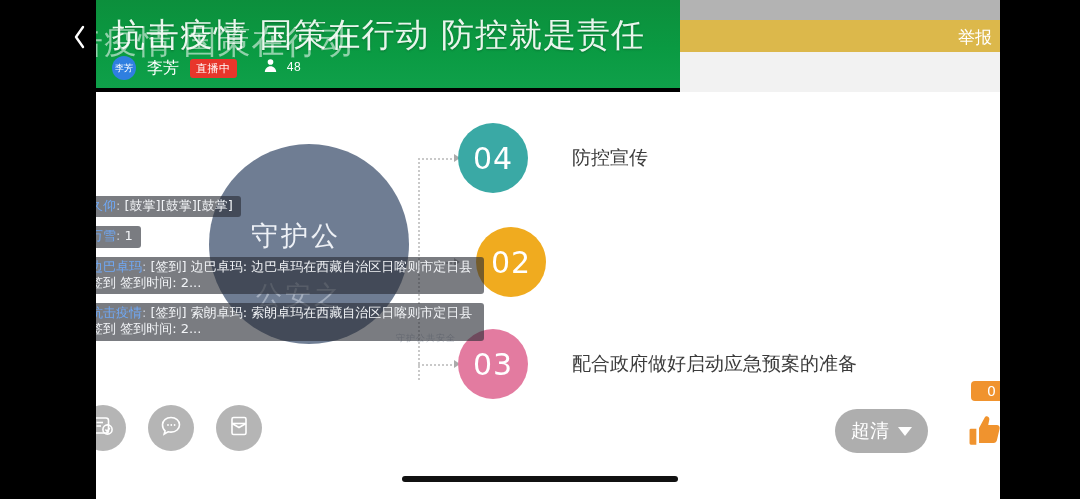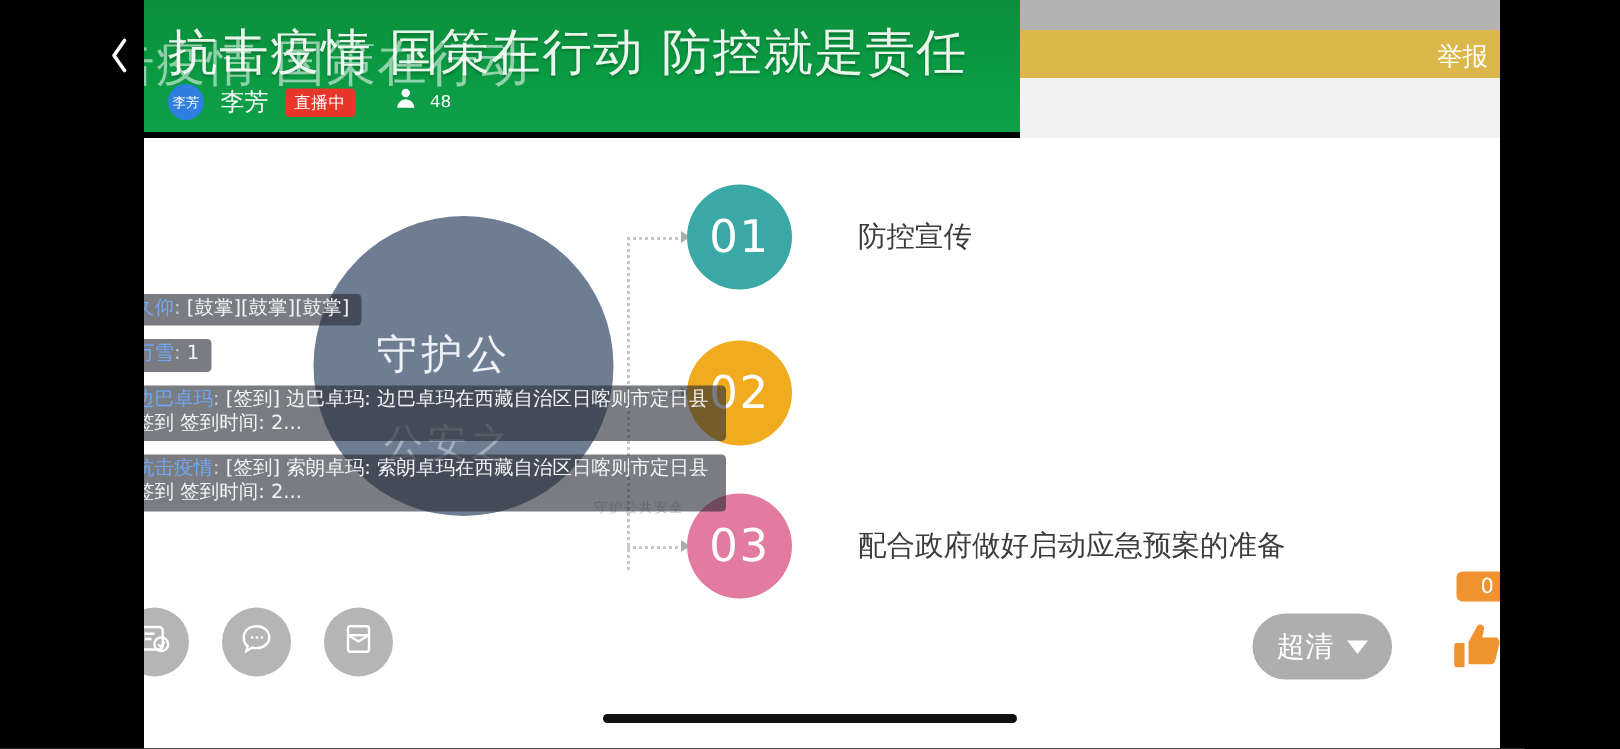--- a/index.html
+++ b/index.html
@@ -126,25 +126,25 @@
 
     <div class="dotline-v"></div>
     <div class="dotline-h" style="top:66px;"></div>
     <div class="arrow" style="left:358px;top:62px;"></div>
     <div class="dotline-h" style="top:170px;"></div>
     <div class="arrow" style="left:358px;top:166px;"></div>
     <div class="dotline-h" style="top:272px;"></div>
     <div class="arrow" style="left:358px;top:268px;"></div>
 
     <div class="row" style="left:362px; top:31px;">
-      <div class="num-circle" id="c0" style="background: rgb(58, 169, 165);">01</div>
+      <div class="num-circle" id="c0" style="background: rgb(58, 169, 165);">04</div>
       <div class="row-label">防控宣传</div>
     </div>
 
-    <div class="row" style="left:362px; top:135px;">
+    <div class="row" style="left:380px; top:135px;">
       <div class="num-circle" id="c1" style="background: rgb(240, 171, 31);">02</div>
     </div>
 
     <div class="row" style="left:362px; top:237px;">
       <div class="num-circle" id="c2" style="background: rgb(227, 123, 160);">03</div>
       <div class="row-label">配合政府做好启动应急预案的准备</div>
     </div>
   </div>
 
   <div class="chat">

